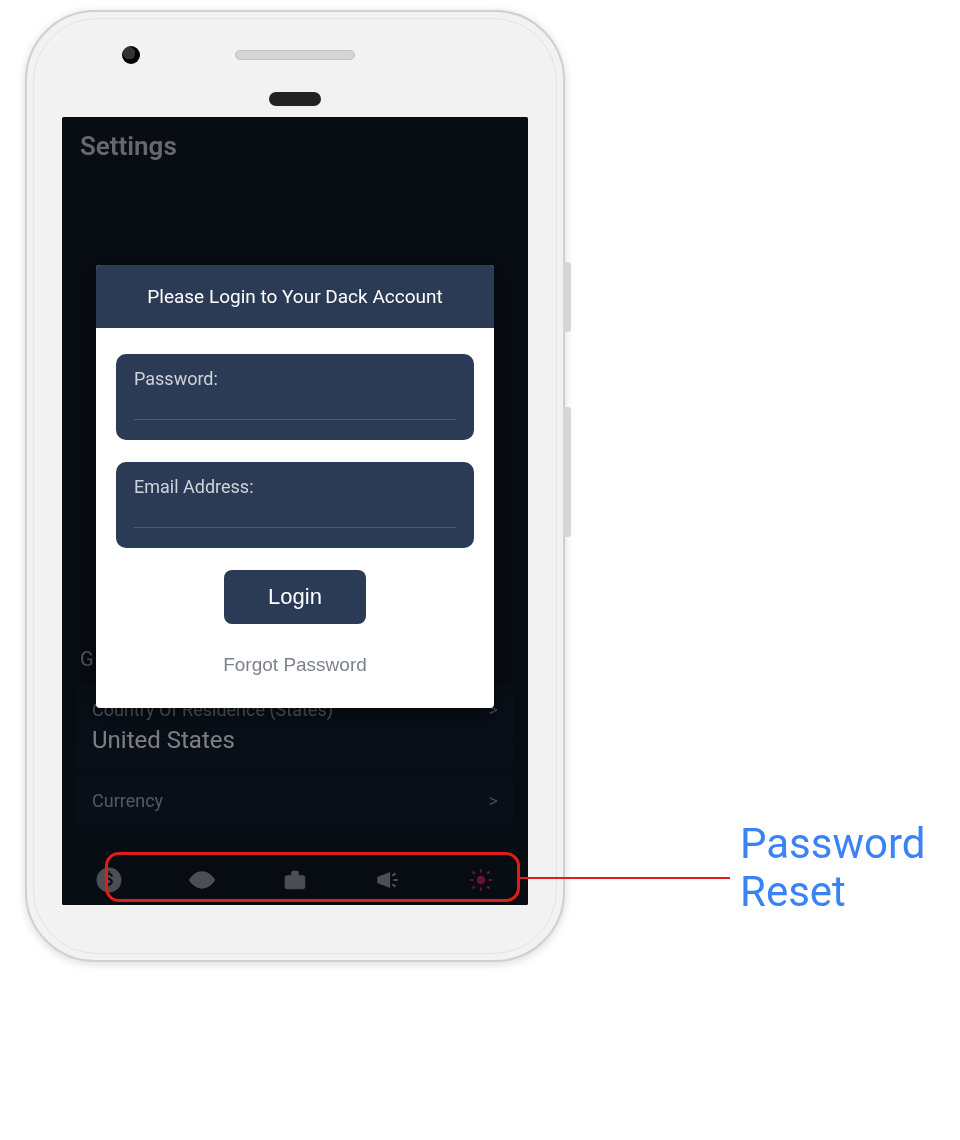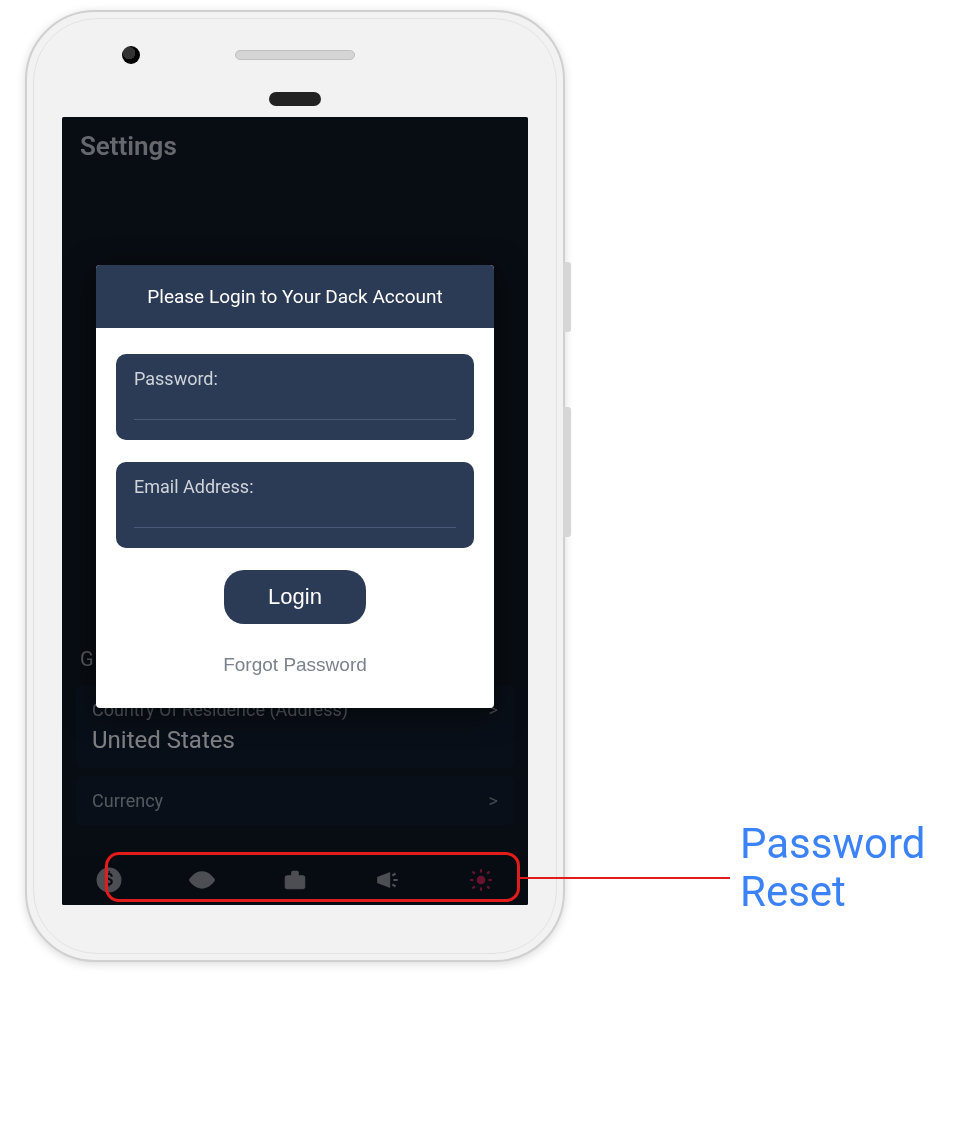--- a/index.html
+++ b/index.html
@@ -76,21 +76,21 @@
     padding:20px 0; border-radius:4px 4px 0 0;
   }
   .modal-body { padding:26px 20px 24px; }
   .field {
     background:#2b3a55; border-radius:10px; padding:14px 18px 20px; margin-bottom:22px;
   }
   .field-label { color:#cfd4db; font-size:18px; margin-bottom:14px; }
   .field-line { height:0; border-bottom:1px solid #4a5a78; margin-top:30px; }
   .login-btn {
     display:block; margin:18px auto 16px; background:#2b3a55; color:#fff;
-    font-size:22px; padding:14px 44px; border:none; border-radius:20px; cursor:pointer;
+    font-size:22px; padding:14px 44px; border:none; border-radius:8px; cursor:pointer;
   }
   .forgot {
     display:block; width:calc(100% - 0px); text-align:center;
     font-size:19px; color:#7b828c; background:transparent; border:none; padding:14px 0 8px; cursor:pointer;
   }
 
   
   .callout-box {
     position:absolute; border:3px solid #e21b1b; border-radius:14px;
     left:105px; top:852px; width:415px; height:50px; background:transparent;
@@ -118,21 +118,21 @@
 
 
     <div class="red-dot"></div>
 
     <div style="height:480px"></div>
 
     <div class="section-label" style="padding-top:0">G</div>
 
     <div class="card">
       <span class="row-right">&gt;</span>
-      <div>Country Of Residence (Address)</div>
+      <div>Country Of Residence (States)</div>
       <div class="row-val">United States</div>
     </div>
 
     <div class="card">
       <span class="row-right">&gt;</span>
       <div>Currency</div>
     </div>
 
     <div class="bottomnav">
       <div class="nav-ico">

